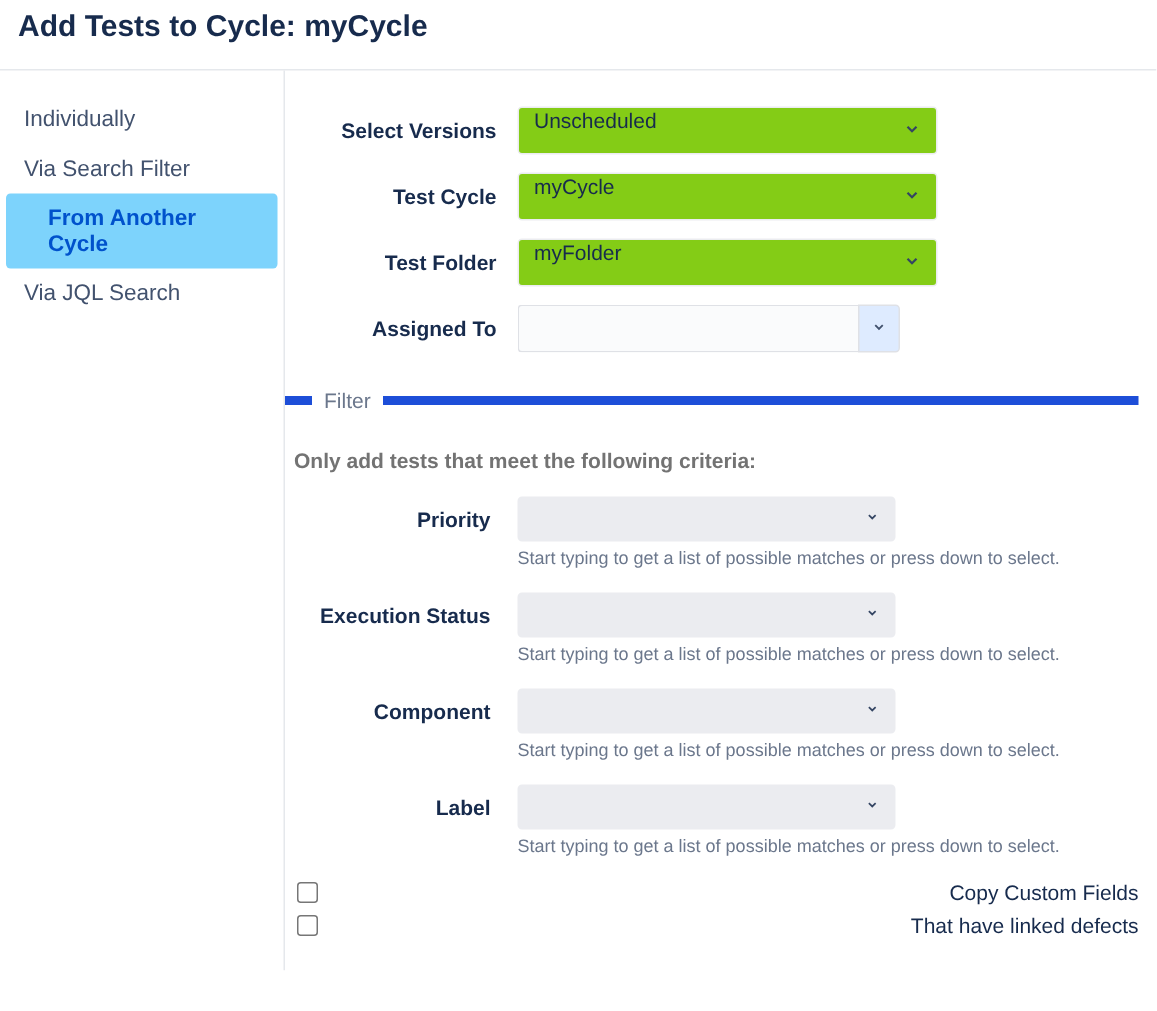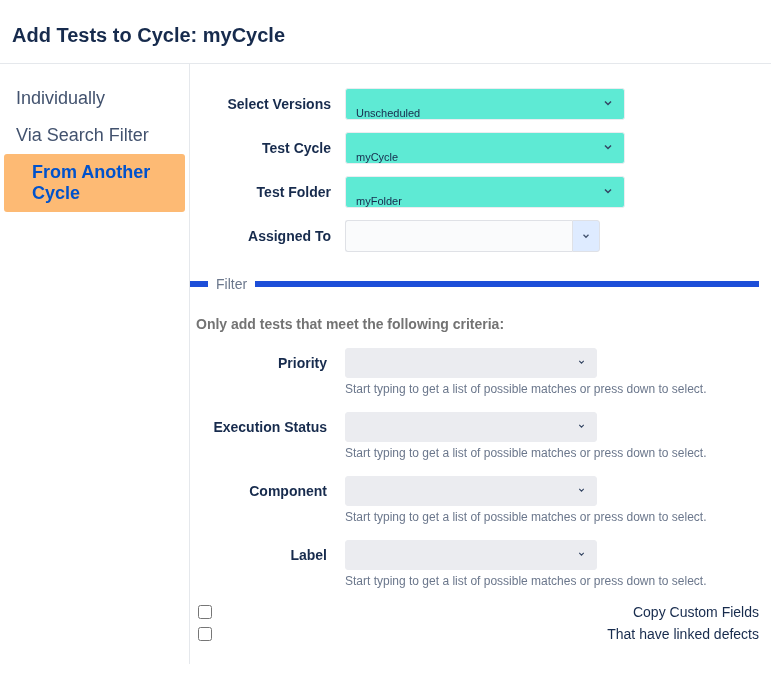--- a/index.html
+++ b/index.html
@@ -3,47 +3,47 @@
 <meta charset="utf-8">
 <style>
   * { box-sizing: border-box; margin: 0; padding: 0; }
   body {
     font-family: -apple-system, BlinkMacSystemFont, "Segoe UI", Arial, sans-serif;
     color: #172b4d;
     background: #fff;
     width: 771px;
   }
   .header {
-    padding: 24px 12px 16px;
+    padding: 7px 12px 16px;
     border-bottom: 1px solid #e5e8ec;
   }
   .header h1 {
     font-size: 20px;
     font-weight: 600;
     color: #172b4d;
   }
   .body {
     display: flex;
   }
   .sidebar {
     width: 190px;
     border-right: 1px solid #e5e8ec;
     padding: 16px 0 0 0;
     min-height: 600px;
   }
   .sidebar-item {
     padding: 8px 12px;
-    font-size: 18px;
+    font-size: 15px;
     color: #42526e;
     cursor: pointer;
     border-radius: 3px;
     margin: 0 4px 0 4px;
   }
   .sidebar-item.active {
-    background: #fdba74;
+    background: #7dd3fc;
     color: #0052cc;
     font-weight: 600;
     padding-left: 28px;
   }
   .main {
     flex: 1;
     padding: 24px 12px 12px 0;
   }
   .form-row {
     display: flex;
@@ -52,29 +52,29 @@
   }
   .form-label {
     width: 155px;
     text-align: right;
     padding-right: 14px;
     font-size: 14px;
     font-weight: 600;
     color: #172b4d;
   }
   .select {
-    background: #5eead4;
+    background: #84cc16;
     border: 1px solid #ebecf0;
     border-radius: 3px;
     height: 32px;
     width: 280px;
     display: flex;
-    align-items: flex-end;
+    align-items: flex-start;
     padding: 0 10px;
-    font-size: 11px;
+    font-size: 14px;
     color: #172b4d;
     position: relative;
     cursor: pointer;
   }
   .select .caret {
     position: absolute;
     right: 10px;
     top: 50%;
     transform: translateY(-50%);
     color: #344563;
@@ -184,20 +184,21 @@
 
 <div class="header">
   <h1>Add Tests to Cycle: myCycle</h1>
 </div>
 
 <div class="body">
   <div class="sidebar">
     <div class="sidebar-item">Individually</div>
     <div class="sidebar-item">Via Search Filter</div>
     <div class="sidebar-item active">From Another Cycle</div>
+    <div class="sidebar-item">Via JQL Search</div>
   </div>
 
   <div class="main">
 
     <div class="form-row">
       <div class="form-label">Select Versions</div>
       <div class="select">
         <span>Unscheduled</span>
         <span class="caret"><svg width="12" height="12" viewBox="0 0 24 24" fill="none" stroke="currentColor" stroke-width="3">
               <polyline points="6 9 12 15 18 9"></polyline>

